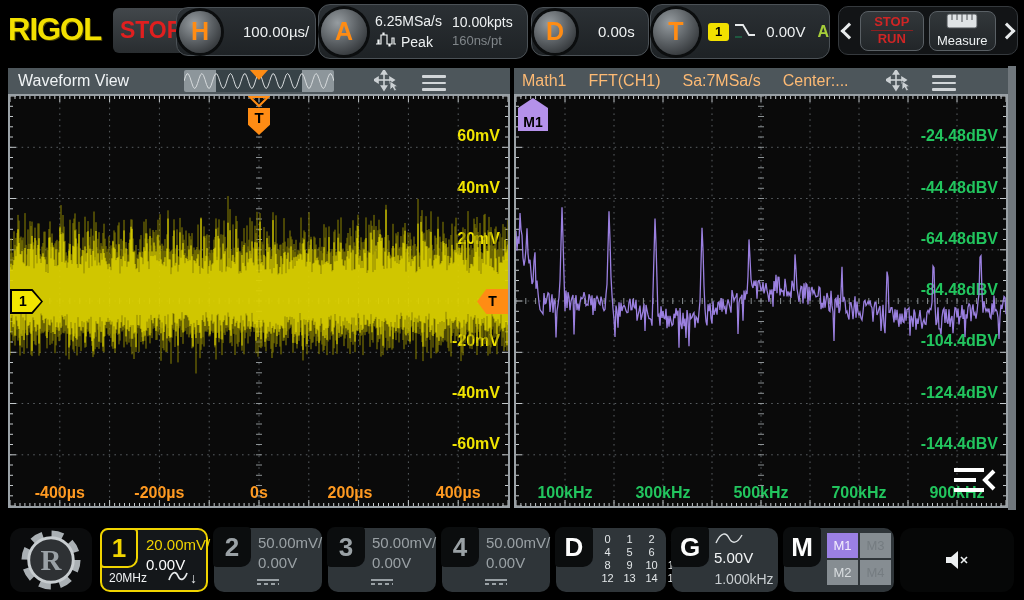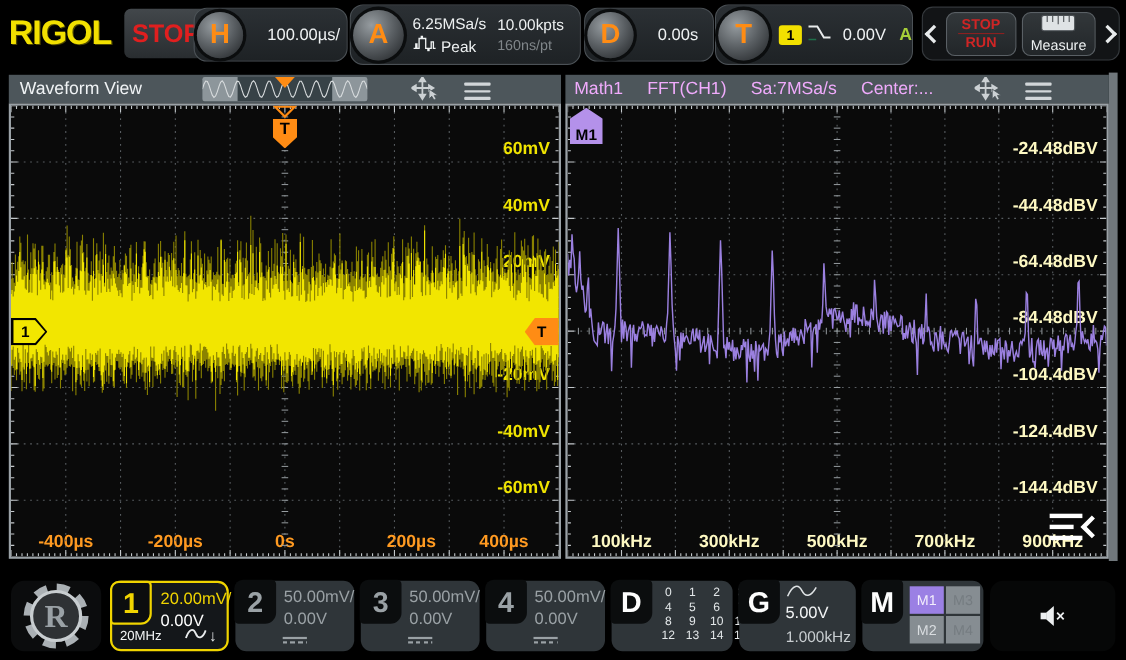--- a/index.html
+++ b/index.html
@@ -45,39 +45,39 @@
         display:flex;flex-direction:column;align-items:center;justify-content:center;box-sizing:border-box;}
   .btn-stoprun{width:66px;color:#cf2525;font-size:13px;font-weight:700;line-height:1.1;}
   .btn-stoprun .rline{width:42px;border-top:1px solid #8a2020;margin:1px 0;}
   .btn-measure{width:70px;color:#eef1f2;font-size:13px;gap:1px;}
   
   .panel{position:absolute;top:68px;height:440px;}
   .panel-left{left:8px;width:502px;}
   .panel-right{left:514px;width:494px;}
   .phead{position:relative;height:26px;background:#4d565b;display:flex;align-items:center;}
   .ptitle{color:#f0f3f5;font-size:16px;margin-left:10px;}
-  .fft-title{display:flex;gap:22px;margin-left:8px;font-size:16px;color:#f0abfc;white-space:nowrap;}
+  .fft-title{display:flex;gap:22px;margin-left:8px;font-size:16px;color:#fdba74;white-space:nowrap;}
   .hicon{position:absolute;top:2px;}
   .burger{width:24px;height:18px;display:flex;flex-direction:column;justify-content:space-between;padding-top:2px;box-sizing:border-box;}
   .burger .bar{height:2.6px;background:#d2d6d9;border-radius:1px;}
   .xicon{width:20px;height:20px;position:relative;top:1px;}
   .xicon::before,.xicon::after{content:"";position:absolute;left:-1px;top:8px;width:22px;height:2.6px;background:#d2d6d9;}
   .xicon::before{transform:rotate(45deg);}
   .xicon::after{transform:rotate(-45deg);}
   .overview{position:absolute;left:176px;top:2px;width:150px;height:22px;background:#8d969b;border-radius:2px;overflow:hidden;}
   .ovwin{position:absolute;left:32px;top:0;width:86px;height:22px;background:#374247;}
   .ovtri{position:absolute;left:50%;top:0;transform:translateX(-50%);width:0;height:0;
          border-left:9px solid transparent;border-right:9px solid transparent;border-top:10px solid #ff8c14;}
   .grid{position:absolute;left:0;right:0;top:26px;bottom:0;border:2px solid #9aa1a6;background:#0a0a0a;}
   .grid-in{position:absolute;inset:0;overflow:hidden;}
   .y-label{position:absolute;right:8px;font-size:16px;font-weight:700;white-space:nowrap;}
   .x-label{position:absolute;bottom:4px;transform:translateX(-50%);font-size:16px;font-weight:700;white-space:nowrap;text-align:center;}
   .yl-left{color:#f0e400;}
   .xl-left{color:#ff9a21;}
-  .yl-right,.xl-right{color:#fef9c3;}
+  .yl-right,.xl-right{color:#22c55e;}
   .trig-pos{position:absolute;left:50%;transform:translateX(-50%);top:0;width:22px;}
   .trig-pos svg{display:block;margin:0 auto;}
   .trig-tag{width:22px;height:27px;background:#ff8c14;clip-path:polygon(0 0,100% 0,100% 62%,50% 100%,0 62%);
             color:#000;font-size:15px;font-weight:700;text-align:center;line-height:20px;}
   .ch-marker{position:absolute;left:0;width:33px;height:25px;background:#000;
              clip-path:polygon(0 0,68% 0,100% 50%,68% 100%,0 100%);}
   .ch-marker .inner{position:absolute;inset:2px;background:#f2e600;
              clip-path:polygon(0 0,68% 0,100% 50%,68% 100%,0 100%);
              color:#000;font-size:14px;font-weight:700;text-align:left;padding-left:7px;line-height:21px;}
   .trig-level{position:absolute;right:0;width:31px;height:25px;background:#ff8c14;
@@ -232,21 +232,21 @@
       <div class="grid-in" id="grid-left-in">
         <div class="y-label yl-left" style="top: 31.25px;">60mV</div>
         <div class="y-label yl-left" style="top: 82.5px;">40mV</div>
         <div class="y-label yl-left" style="top: 133.75px;">20mV</div>
         <div class="y-label yl-left" style="top: 236.25px;">-20mV</div>
         <div class="y-label yl-left" style="top: 287.5px;">-40mV</div>
         <div class="y-label yl-left" style="top: 338.75px;">-60mV</div>
         <div class="x-label xl-left" style="left: 49.8px;">-400µs</div>
         <div class="x-label xl-left" style="left: 149.4px;">-200µs</div>
         <div class="x-label xl-left" style="left: 249px;">0s</div>
-        <div class="x-label xl-left" style="left: 364px; margin-top: 18px;">200µs</div>
+        <div class="x-label xl-left" style="left: 340px; margin-top: 18px;">200µs</div>
         <div class="x-label xl-left" style="left: 448.2px;">400µs</div>
 
       <svg width="498" height="410" viewBox="0 0 498 410" style="position: absolute; left: 0px; top: 0px;">
             <path d="M49.8,0V410M99.6,0V410M149.4,0V410M199.2,0V410M249.0,0V410M298.8,0V410M348.6,0V410M398.4,0V410M448.2,0V410M0,51.3H498M0,102.5H498M0,153.8H498M0,205.0H498M0,256.3H498M0,307.5H498M0,358.8H498" fill="none" stroke="#585d61" stroke-width="1" stroke-dasharray="1.6 4.2"></path>
             <path d="M0.0,0V6M0.0,410V404M5.0,0V3M5.0,410V407M10.0,0V3M10.0,410V407M14.9,0V3M14.9,410V407M19.9,0V3M19.9,410V407M24.9,0V3M24.9,410V407M29.9,0V3M29.9,410V407M34.9,0V3M34.9,410V407M39.8,0V3M39.8,410V407M44.8,0V3M44.8,410V407M49.8,0V6M49.8,410V404M54.8,0V3M54.8,410V407M59.8,0V3M59.8,410V407M64.7,0V3M64.7,410V407M69.7,0V3M69.7,410V407M74.7,0V3M74.7,410V407M79.7,0V3M79.7,410V407M84.7,0V3M84.7,410V407M89.6,0V3M89.6,410V407M94.6,0V3M94.6,410V407M99.6,0V6M99.6,410V404M104.6,0V3M104.6,410V407M109.6,0V3M109.6,410V407M114.5,0V3M114.5,410V407M119.5,0V3M119.5,410V407M124.5,0V3M124.5,410V407M129.5,0V3M129.5,410V407M134.5,0V3M134.5,410V407M139.4,0V3M139.4,410V407M144.4,0V3M144.4,410V407M149.4,0V6M149.4,410V404M154.4,0V3M154.4,410V407M159.4,0V3M159.4,410V407M164.3,0V3M164.3,410V407M169.3,0V3M169.3,410V407M174.3,0V3M174.3,410V407M179.3,0V3M179.3,410V407M184.3,0V3M184.3,410V407M189.2,0V3M189.2,410V407M194.2,0V3M194.2,410V407M199.2,0V6M199.2,410V404M204.2,0V3M204.2,410V407M209.2,0V3M209.2,410V407M214.1,0V3M214.1,410V407M219.1,0V3M219.1,410V407M224.1,0V3M224.1,410V407M229.1,0V3M229.1,410V407M234.1,0V3M234.1,410V407M239.0,0V3M239.0,410V407M244.0,0V3M244.0,410V407M249.0,0V6M249.0,410V404M254.0,0V3M254.0,410V407M259.0,0V3M259.0,410V407M263.9,0V3M263.9,410V407M268.9,0V3M268.9,410V407M273.9,0V3M273.9,410V407M278.9,0V3M278.9,410V407M283.9,0V3M283.9,410V407M288.8,0V3M288.8,410V407M293.8,0V3M293.8,410V407M298.8,0V6M298.8,410V404M303.8,0V3M303.8,410V407M308.8,0V3M308.8,410V407M313.7,0V3M313.7,410V407M318.7,0V3M318.7,410V407M323.7,0V3M323.7,410V407M328.7,0V3M328.7,410V407M333.7,0V3M333.7,410V407M338.6,0V3M338.6,410V407M343.6,0V3M343.6,410V407M348.6,0V6M348.6,410V404M353.6,0V3M353.6,410V407M358.6,0V3M358.6,410V407M363.5,0V3M363.5,410V407M368.5,0V3M368.5,410V407M373.5,0V3M373.5,410V407M378.5,0V3M378.5,410V407M383.5,0V3M383.5,410V407M388.4,0V3M388.4,410V407M393.4,0V3M393.4,410V407M398.4,0V6M398.4,410V404M403.4,0V3M403.4,410V407M408.4,0V3M408.4,410V407M413.3,0V3M413.3,410V407M418.3,0V3M418.3,410V407M423.3,0V3M423.3,410V407M428.3,0V3M428.3,410V407M433.3,0V3M433.3,410V407M438.2,0V3M438.2,410V407M443.2,0V3M443.2,410V407M448.2,0V6M448.2,410V404M453.2,0V3M453.2,410V407M458.2,0V3M458.2,410V407M463.1,0V3M463.1,410V407M468.1,0V3M468.1,410V407M473.1,0V3M473.1,410V407M478.1,0V3M478.1,410V407M483.1,0V3M483.1,410V407M488.0,0V3M488.0,410V407M493.0,0V3M493.0,410V407M498.0,0V6M498.0,410V404M0,0.0H6M498,0.0H492M0,10.3H3M498,10.3H495M0,20.5H3M498,20.5H495M0,30.8H3M498,30.8H495M0,41.0H3M498,41.0H495M0,51.3H6M498,51.3H492M0,61.5H3M498,61.5H495M0,71.8H3M498,71.8H495M0,82.0H3M498,82.0H495M0,92.3H3M498,92.3H495M0,102.5H6M498,102.5H492M0,112.8H3M498,112.8H495M0,123.0H3M498,123.0H495M0,133.3H3M498,133.3H495M0,143.5H3M498,143.5H495M0,153.8H6M498,153.8H492M0,164.0H3M498,164.0H495M0,174.3H3M498,174.3H495M0,184.5H3M498,184.5H495M0,194.8H3M498,194.8H495M0,205.0H6M498,205.0H492M0,215.3H3M498,215.3H495M0,225.5H3M498,225.5H495M0,235.8H3M498,235.8H495M0,246.0H3M498,246.0H495M0,256.3H6M498,256.3H492M0,266.5H3M498,266.5H495M0,276.8H3M498,276.8H495M0,287.0H3M498,287.0H495M0,297.3H3M498,297.3H495M0,307.5H6M498,307.5H492M0,317.8H3M498,317.8H495M0,328.0H3M498,328.0H495M0,338.3H3M498,338.3H495M0,348.5H3M498,348.5H495M0,358.8H6M498,358.8H492M0,369.0H3M498,369.0H495M0,379.3H3M498,379.3H495M0,389.5H3M498,389.5H495M0,399.8H3M498,399.8H495M0,410.0H6M498,410.0H492" fill="none" stroke="#c3c8cb" stroke-width="1"></path>
             <path d="M0.0,202V208M10.0,202V208M19.9,202V208M29.9,202V208M39.8,202V208M49.8,202V208M59.8,202V208M69.7,202V208M79.7,202V208M89.6,202V208M99.6,202V208M109.6,202V208M119.5,202V208M129.5,202V208M139.4,202V208M149.4,202V208M159.4,202V208M169.3,202V208M179.3,202V208M189.2,202V208M199.2,202V208M209.2,202V208M219.1,202V208M229.1,202V208M239.0,202V208M249.0,202V208M259.0,202V208M268.9,202V208M278.9,202V208M288.8,202V208M298.8,202V208M308.8,202V208M318.7,202V208M328.7,202V208M338.6,202V208M348.6,202V208M358.6,202V208M368.5,202V208M378.5,202V208M388.4,202V208M398.4,202V208M408.4,202V208M418.3,202V208M428.3,202V208M438.2,202V208M448.2,202V208M458.2,202V208M468.1,202V208M478.1,202V208M488.0,202V208M498.0,202V208M246,0.0H252M246,10.3H252M246,20.5H252M246,30.8H252M246,41.0H252M246,51.3H252M246,61.5H252M246,71.8H252M246,82.0H252M246,92.3H252M246,102.5H252M246,112.8H252M246,123.0H252M246,133.3H252M246,143.5H252M246,153.8H252M246,164.0H252M246,174.3H252M246,184.5H252M246,194.8H252M246,205.0H252M246,215.3H252M246,225.5H252M246,235.8H252M246,246.0H252M246,256.3H252M246,266.5H252M246,276.8H252M246,287.0H252M246,297.3H252M246,307.5H252M246,317.8H252M246,328.0H252M246,338.3H252M246,348.5H252M246,358.8H252M246,369.0H252M246,379.3H252M246,389.5H252M246,399.8H252M246,410.0H252" fill="none" stroke="#9aa0a4" stroke-width="0.9"></path>
           </svg>
           <svg width="498" height="410" viewBox="0 0 498 410" style="position: absolute; left: 0px; top: 0px;">
             <path d="M0,157.4V259.4M1,142.3V235.2M2,156.7V238.6M3,161.0V244.8M4,135.3V240.6M5,148.9V249.6M6,141.9V239.9M7,136.9V233.6M8,118.9V244.6M9,124.6V241.8M10,141.9V259.6M11,140.6V237.8M12,144.2V251.4M13,141.5V234.2M14,154.1V257.9M15,117.1V237.4M16,148.9V233.9M17,158.4V252.3M18,133.4V239.1M19,147.8V232.4M20,125.2V236.5M21,130.0V258.7M22,125.6V260.1M23,146.3V234.8M24,149.3V245.0M25,131.6V248.4M26,144.4V249.3M27,152.3V239.5M28,127.4V234.0M29,127.5V259.7M30,158.1V257.1M31,159.8V237.5M32,150.6V235.6M33,147.0V237.2M34,135.7V236.2M35,135.6V234.9M36,160.8V240.2M37,151.6V252.4M38,154.1V236.0M39,133.0V234.1M40,125.4V248.9M41,151.0V237.0M42,137.5V247.7M43,149.3V244.8M44,151.3V238.0M45,147.3V257.2M46,145.2V249.4M47,143.8V234.1M48,153.7V240.8M49,145.2V245.1M50,129.7V244.1M51,109.1V238.3M52,136.0V230.4M53,119.0V236.8M54,130.6V237.3M55,144.9V235.3M56,156.3V259.6M57,159.6V237.7M58,162.3V237.8M59,147.3V263.4M60,123.7V249.5M61,157.9V243.9M62,158.6V238.3M63,127.1V253.5M64,122.6V255.7M65,117.4V237.6M66,133.3V250.1M67,150.5V259.5M68,147.4V240.5M69,125.8V250.8M70,151.9V240.2M71,161.2V255.1M72,154.0V235.4M73,141.5V237.3M74,155.2V236.7M75,120.7V251.7M76,157.7V250.9M77,136.1V233.2M78,125.1V235.8M79,149.4V234.8M80,140.9V241.2M81,132.7V241.4M82,153.2V249.8M83,139.6V261.1M84,115.5V258.5M85,161.1V253.2M86,126.2V240.8M87,151.2V251.1M88,142.8V233.8M89,136.2V252.8M90,153.6V230.7M91,147.1V246.7M92,150.2V236.0M93,137.0V255.3M94,127.7V256.3M95,142.7V240.1M96,150.1V232.2M97,155.8V232.3M98,152.8V238.4M99,140.4V239.8M100,158.0V237.8M101,149.4V241.9M102,152.4V250.4M103,144.6V252.8M104,134.4V237.8M105,136.4V256.8M106,148.3V237.3M107,156.2V233.7M108,129.4V238.8M109,126.4V248.4M110,159.7V244.6M111,142.9V232.2M112,153.3V235.5M113,144.7V234.1M114,123.9V251.4M115,157.3V232.5M116,146.1V245.7M117,153.0V248.5M118,158.6V233.7M119,147.0V246.6M120,136.6V242.7M121,123.3V250.8M122,123.6V258.3M123,142.5V242.8M124,154.6V263.0M125,154.8V241.5M126,149.0V256.0M127,161.9V237.5M128,158.5V231.9M129,155.7V255.9M130,143.3V232.3M131,139.1V246.0M132,155.5V241.2M133,156.0V248.4M134,125.6V240.9M135,142.5V244.8M136,123.1V252.7M137,137.4V235.0M138,142.9V240.3M139,155.4V238.8M140,132.4V247.4M141,149.4V237.0M142,141.9V242.1M143,134.0V232.7M144,135.9V230.3M145,149.7V232.1M146,134.0V244.0M147,140.5V243.8M148,123.7V235.7M149,143.8V238.7M150,118.2V231.5M151,155.1V264.8M152,147.7V232.3M153,149.7V252.2M154,154.7V254.3M155,143.1V230.4M156,155.1V256.3M157,138.3V255.8M158,114.3V232.1M159,152.8V244.8M160,156.0V246.4M161,154.8V267.8M162,153.7V241.7M163,140.0V232.5M164,123.3V234.0M165,157.8V251.0M166,152.5V240.2M167,133.3V230.1M168,160.1V266.4M169,161.0V232.3M170,121.9V230.3M171,154.6V241.0M172,131.3V234.1M173,138.7V247.9M174,143.7V235.9M175,157.0V234.8M176,134.5V232.1M177,160.4V238.3M178,149.8V230.9M179,137.2V241.4M180,140.1V238.5M181,143.4V236.7M182,137.1V252.3M183,158.0V251.4M184,151.5V233.9M185,154.1V238.3M186,154.2V277.5M187,151.0V236.6M188,128.5V247.8M189,153.5V237.0M190,154.5V262.2M191,121.4V253.9M192,161.9V248.3M193,162.2V241.3M194,130.4V250.6M195,142.0V235.7M196,139.7V234.8M197,138.3V235.9M198,160.2V233.5M199,139.2V240.4M200,157.2V240.3M201,153.8V234.6M202,153.8V235.5M203,156.7V237.1M204,143.6V235.6M205,141.0V251.4M206,122.4V263.5M207,160.7V236.9M208,131.6V236.7M209,123.3V246.3M210,151.4V243.2M211,138.3V235.4M212,162.3V259.1M213,138.7V247.0M214,124.5V236.8M215,140.8V239.0M216,153.3V232.1M217,151.7V235.6M218,100.1V231.5M219,162.2V234.0M220,113.1V247.2M221,154.5V246.1M222,159.1V250.1M223,128.4V232.8M224,151.7V237.9M225,161.3V259.0M226,119.9V238.7M227,125.1V247.8M228,142.5V250.7M229,155.6V246.2M230,155.2V234.4M231,156.7V236.7M232,145.3V254.7M233,151.0V235.7M234,132.1V258.3M235,146.8V242.3M236,156.6V236.7M237,129.4V232.9M238,150.4V247.5M239,143.7V232.3M240,121.6V240.4M241,157.6V235.8M242,125.2V231.1M243,151.5V230.8M244,152.8V235.9M245,129.7V232.4M246,137.0V257.3M247,115.8V237.0M248,159.5V260.7M249,151.7V236.2M250,117.1V251.3M251,159.3V252.2M252,145.7V250.6M253,148.4V236.4M254,131.0V236.8M255,160.1V250.8M256,161.4V255.3M257,135.4V244.6M258,147.7V241.0M259,139.7V245.0M260,151.2V235.7M261,154.2V252.9M262,160.3V262.0M263,116.2V256.6M264,151.5V247.3M265,145.9V233.8M266,119.3V251.0M267,147.5V248.1M268,152.9V232.8M269,154.1V239.1M270,148.8V250.6M271,148.5V258.4M272,162.3V231.8M273,146.8V244.9M274,122.1V244.6M275,145.6V232.0M276,159.0V249.3M277,150.5V235.3M278,142.2V242.0M279,151.8V233.4M280,134.5V232.1M281,140.5V230.5M282,143.4V237.9M283,153.9V256.8M284,148.0V241.0M285,155.7V246.9M286,143.8V239.7M287,160.3V252.5M288,153.7V240.3M289,154.6V244.9M290,146.6V236.1M291,121.5V231.8M292,147.8V250.3M293,141.8V264.5M294,134.4V242.0M295,136.1V238.4M296,157.0V250.5M297,156.9V258.3M298,145.7V240.0M299,116.3V236.5M300,149.0V243.1M301,140.8V253.3M302,153.3V246.9M303,153.9V246.4M304,140.5V240.6M305,141.6V232.1M306,148.5V250.2M307,152.8V245.1M308,160.7V240.7M309,151.3V258.1M310,142.0V244.6M311,155.0V236.1M312,150.7V248.5M313,157.2V255.6M314,128.2V254.0M315,141.6V249.9M316,131.4V239.1M317,158.0V259.1M318,155.4V245.5M319,130.4V230.3M320,156.8V243.7M321,155.5V236.5M322,153.0V239.8M323,160.0V258.8M324,135.6V252.3M325,133.6V229.6M326,156.0V244.5M327,155.6V257.7M328,123.7V233.6M329,137.6V242.0M330,146.4V240.5M331,121.4V240.8M332,153.9V239.5M333,152.6V232.5M334,155.7V250.1M335,155.6V242.5M336,147.4V238.7M337,141.8V235.5M338,137.0V252.5M339,149.4V237.0M340,131.9V257.9M341,140.2V246.0M342,152.5V236.2M343,124.2V248.7M344,146.3V238.1M345,149.9V256.2M346,134.6V238.9M347,129.5V235.2M348,118.7V235.0M349,161.8V233.2M350,154.1V249.3M351,141.3V239.9M352,146.2V238.8M353,152.5V259.1M354,145.8V236.3M355,143.5V239.2M356,121.4V236.1M357,161.6V235.7M358,154.7V230.1M359,128.7V237.7M360,136.7V250.9M361,124.6V230.4M362,129.8V244.0M363,158.5V246.6M364,118.9V230.0M365,155.4V230.7M366,130.1V232.5M367,162.3V253.3M368,134.2V246.2M369,123.7V243.2M370,133.4V242.7M371,138.8V260.6M372,141.3V230.5M373,151.8V259.1M374,151.8V251.7M375,141.1V234.6M376,108.8V241.9M377,154.3V254.4M378,139.0V244.9M379,144.4V252.2M380,158.6V251.7M381,159.8V234.4M382,152.2V253.7M383,127.8V252.3M384,151.9V232.1M385,160.5V236.8M386,137.3V244.1M387,139.5V232.2M388,135.9V236.5M389,152.4V246.5M390,151.1V237.5M391,140.1V231.3M392,151.3V233.4M393,131.4V244.0M394,138.5V253.2M395,127.0V237.8M396,156.3V248.6M397,148.0V232.8M398,136.4V244.5M399,160.4V235.4M400,136.7V247.8M401,143.4V231.4M402,159.5V230.0M403,149.5V244.5M404,140.5V234.5M405,148.0V237.2M406,159.2V263.2M407,150.5V237.5M408,102.9V230.9M409,156.5V238.1M410,159.5V232.9M411,120.0V239.6M412,114.1V246.1M413,137.8V265.1M414,136.7V236.2M415,143.7V250.8M416,120.2V244.8M417,134.0V256.7M418,153.2V241.3M419,133.1V231.2M420,135.4V243.9M421,115.3V262.3M422,148.8V238.9M423,154.3V251.6M424,159.2V238.0M425,139.6V236.5M426,141.8V257.5M427,148.3V256.9M428,120.7V255.7M429,151.9V249.1M430,140.6V239.5M431,145.9V249.4M432,155.8V244.7M433,125.8V246.2M434,137.5V234.7M435,149.6V244.4M436,142.1V232.7M437,151.7V245.6M438,150.9V251.9M439,143.4V255.3M440,160.1V232.1M441,139.0V260.5M442,127.6V239.9M443,153.3V237.0M444,155.4V232.9M445,130.4V245.7M446,121.7V240.3M447,138.5V239.9M448,154.8V244.6M449,148.5V236.7M450,152.5V233.0M451,151.6V265.1M452,142.8V256.6M453,131.4V259.3M454,137.1V230.4M455,133.0V246.8M456,151.8V238.5M457,161.8V233.8M458,115.1V236.1M459,151.5V248.6M460,158.8V252.6M461,149.1V239.6M462,153.7V253.1M463,152.2V237.3M464,122.6V242.9M465,128.0V236.8M466,131.8V230.8M467,121.0V259.0M468,136.0V233.3M469,160.5V235.9M470,127.0V244.6M471,155.8V251.2M472,156.6V242.0M473,157.3V241.5M474,118.8V229.5M475,117.9V248.0M476,153.2V244.9M477,149.8V235.9M478,134.2V259.6M479,120.9V249.2M480,149.3V257.7M481,131.1V251.4M482,143.2V233.5M483,149.8V230.6M484,149.5V241.9M485,132.7V237.5M486,130.5V240.9M487,154.1V258.2M488,153.6V231.3M489,145.6V240.8M490,137.5V235.6M491,152.6V234.0M492,141.3V250.1M493,128.1V241.6M494,159.1V255.0M495,130.9V251.1M496,150.4V236.0M497,145.1V254.8M498,124.0V233.3" fill="none" stroke="#8a8200" stroke-width="1"></path>
             <path d="M0,171.3V236.5M1,167.7V221.9M2,173.5V219.0M3,169.1V231.1M4,164.1V228.3M5,154.4V239.6M6,160.2V220.4M7,150.4V224.6M8,133.2V230.2M9,147.0V233.0M10,158.1V249.5M11,158.3V216.9M12,155.1V239.9M13,166.3V221.4M14,167.5V244.1M15,152.0V224.4M16,170.2V216.1M17,169.6V239.2M18,153.0V229.9M19,170.2V229.2M20,153.0V226.1M21,147.8V237.8M22,139.9V254.9M23,153.4V221.4M24,172.3V224.1M25,142.0V231.2M26,159.0V235.5M27,167.4V228.4M28,149.0V228.7M29,142.2V247.6M30,162.7V232.8M31,167.0V217.5M32,160.7V219.4M33,157.3V224.2M34,161.0V227.2M35,163.4V222.9M36,176.0V222.2M37,168.2V242.0M38,177.0V223.5M39,141.7V228.8M40,141.3V229.5M41,162.3V223.6M42,146.7V226.5M43,151.3V236.0M44,163.6V220.4M45,170.0V238.0M46,153.3V231.1M47,170.2V226.3M48,169.1V231.5M49,156.4V234.8M50,131.4V226.6M51,138.1V231.8M52,165.9V219.2M53,137.3V220.8M54,145.5V223.5M55,166.6V220.1M56,164.6V229.4M57,171.8V218.3M58,166.4V232.3M59,154.6V251.5M60,148.1V238.6M61,164.1V226.1M62,167.9V232.3M63,149.8V245.4M64,150.7V240.4M65,134.3V226.9M66,142.5V242.1M67,168.1V243.6M68,171.9V221.2M69,138.0V230.8M70,168.0V230.7M71,168.4V234.5M72,159.8V225.2M73,154.0V231.2M74,177.4V226.3M75,150.4V246.7M76,165.5V240.4M77,156.9V224.9M78,135.2V226.5M79,171.9V222.9M80,152.7V237.6M81,158.9V220.8M82,170.2V245.1M83,154.9V255.3M84,144.7V242.5M85,164.4V236.3M86,135.0V225.2M87,169.5V227.6M88,157.3V227.7M89,166.5V245.7M90,169.4V221.2M91,157.2V235.8M92,163.7V225.3M93,152.9V250.7M94,157.0V240.6M95,161.8V229.1M96,165.3V225.7M97,168.2V225.9M98,173.2V221.9M99,167.7V225.9M100,170.7V224.3M101,174.2V228.6M102,162.3V225.6M103,145.3V245.8M104,151.5V230.3M105,153.2V252.4M106,164.1V233.4M107,162.0V226.3M108,161.2V223.2M109,148.2V237.7M110,177.5V231.8M111,163.0V226.2M112,170.3V219.3M113,160.3V230.5M114,134.4V229.0M115,165.0V221.3M116,152.4V240.4M117,170.8V233.3M118,165.6V224.3M119,165.6V235.2M120,143.5V231.1M121,130.7V229.3M122,132.8V242.8M123,155.7V229.1M124,156.2V237.5M125,168.0V236.3M126,173.2V251.2M127,172.2V218.9M128,162.8V229.0M129,176.1V229.5M130,156.3V219.0M131,160.8V232.8M132,161.7V236.3M133,168.2V245.2M134,151.2V235.2M135,154.9V239.7M136,137.3V234.4M137,147.3V225.6M138,165.3V231.9M139,173.1V222.7M140,140.1V239.4M141,159.9V218.9M142,155.4V224.2M143,160.1V227.4M144,146.5V222.1M145,159.3V221.8M146,155.4V234.9M147,164.3V230.3M148,138.8V222.3M149,165.2V218.6M150,149.5V223.9M151,163.4V237.3M152,167.7V226.4M153,169.3V244.5M154,165.9V236.0M155,161.2V219.9M156,170.3V228.3M157,152.5V242.4M158,122.5V218.4M159,163.3V240.1M160,163.5V241.7M161,178.2V241.2M162,171.4V228.8M163,157.9V217.1M164,134.4V217.8M165,169.6V226.6M166,166.8V235.5M167,149.1V227.5M168,175.6V249.6M169,168.8V223.1M170,136.3V222.6M171,161.7V224.5M172,153.7V216.2M173,147.1V236.5M174,158.9V222.7M175,167.2V219.2M176,162.0V218.9M177,163.0V219.5M178,165.1V221.3M179,153.4V224.4M180,164.2V230.1M181,149.4V228.0M182,160.2V242.0M183,177.1V250.5M184,164.2V226.9M185,165.0V231.3M186,167.3V242.1M187,162.5V224.0M188,158.2V229.1M189,169.9V229.0M190,177.8V236.7M191,122.4V242.3M192,171.8V224.1M193,173.0V219.2M194,140.3V225.8M195,165.1V230.0M196,159.8V216.2M197,152.1V221.6M198,177.7V225.3M199,170.1V230.1M200,164.4V238.4M201,174.8V224.6M202,168.5V218.4M203,167.3V227.6M204,153.1V225.7M205,151.7V249.4M206,132.8V241.9M207,164.1V219.3M208,139.9V217.9M209,142.5V241.9M210,174.8V224.3M211,163.5V229.4M212,176.2V243.5M213,147.5V225.8M214,157.7V224.2M215,155.2V219.4M216,175.5V229.2M217,170.5V229.2M218,126.7V216.5M219,171.2V220.8M220,134.2V234.3M221,172.2V239.8M222,164.8V228.1M223,158.9V222.9M224,166.0V220.5M225,167.8V230.3M226,133.0V226.8M227,156.0V224.9M228,151.8V231.9M229,177.6V232.4M230,175.2V226.7M231,176.9V219.5M232,159.0V249.6M233,166.9V224.3M234,149.0V230.5M235,170.1V234.2M236,174.4V217.5M237,156.4V219.5M238,166.4V230.5M239,162.8V225.2M240,154.8V233.1M241,162.2V230.5M242,145.4V216.9M243,166.5V225.6M244,169.4V231.5M245,146.2V228.1M246,152.9V244.8M247,146.6V231.6M248,168.4V241.0M249,176.6V224.2M250,125.6V231.7M251,167.5V243.3M252,166.0V230.5M253,169.4V223.9M254,158.8V226.6M255,173.5V245.8M256,173.4V242.5M257,142.1V237.6M258,156.0V230.8M259,151.3V235.6M260,173.2V225.9M261,163.0V237.7M262,177.4V232.0M263,124.1V230.1M264,172.0V236.6M265,148.6V233.0M266,157.9V227.5M267,168.1V240.1M268,178.5V228.8M269,177.3V235.8M270,171.1V233.1M271,160.1V229.4M272,178.2V230.3M273,168.1V232.5M274,156.8V241.7M275,155.8V220.4M276,177.2V238.9M277,162.8V221.1M278,156.6V226.3M279,173.2V223.9M280,165.8V220.7M281,150.4V228.6M282,164.2V221.1M283,172.6V246.9M284,161.3V222.8M285,170.0V238.2M286,160.8V236.2M287,164.9V248.1M288,158.6V226.2M289,162.8V239.5M290,157.6V217.0M291,158.3V224.3M292,163.7V239.4M293,147.3V253.9M294,143.4V223.3M295,153.6V228.7M296,170.5V223.9M297,165.7V248.0M298,157.7V226.2M299,152.9V223.9M300,165.9V234.9M301,143.4V234.8M302,176.1V224.6M303,167.6V222.4M304,166.8V228.9M305,153.2V225.8M306,164.3V237.8M307,161.9V232.9M308,164.2V234.4M309,168.5V246.8M310,169.4V229.8M311,178.0V222.2M312,164.3V227.7M313,168.5V239.9M314,151.1V234.1M315,167.6V242.1M316,166.0V232.3M317,165.2V243.9M318,167.0V231.9M319,141.1V220.9M320,168.4V223.6M321,168.0V219.6M322,175.4V235.4M323,174.1V238.4M324,146.3V231.5M325,165.4V218.0M326,159.5V224.8M327,164.9V248.2M328,141.7V227.5M329,155.2V236.9M330,156.0V220.2M331,146.7V230.3M332,163.3V238.1M333,169.3V225.3M334,170.1V229.4M335,164.4V221.5M336,173.8V232.3M337,160.5V224.9M338,155.0V233.8M339,162.6V227.2M340,149.3V242.2M341,156.5V228.4M342,174.4V221.5M343,154.2V235.6M344,173.5V221.6M345,173.3V245.7M346,158.2V229.3M347,142.1V234.4M348,130.0V217.4M349,168.7V221.9M350,159.8V236.7M351,172.1V228.9M352,164.9V234.0M353,172.0V232.7M354,153.5V218.8M355,157.0V228.8M356,142.1V228.7M357,177.0V223.5M358,174.3V224.3M359,156.4V230.3M360,156.8V227.9M361,136.6V218.2M362,143.5V236.3M363,176.1V227.3M364,133.9V224.9M365,173.9V222.9M366,149.5V220.9M367,162.8V231.7M368,146.0V239.2M369,141.1V223.0M370,138.1V231.3M371,145.0V238.4M372,142.1V225.1M373,169.7V249.8M374,173.0V226.0M375,155.6V222.4M376,113.6V224.7M377,172.4V228.1M378,159.7V228.4M379,156.1V230.6M380,162.4V240.5M381,172.2V226.0M382,161.4V230.7M383,150.0V243.2M384,160.9V231.4M385,165.2V226.1M386,147.5V235.1M387,167.1V218.8M388,159.3V232.1M389,167.9V232.3M390,164.2V222.9M391,159.7V216.7M392,162.5V220.1M393,146.7V233.8M394,147.3V231.4M395,134.7V223.6M396,175.6V239.4M397,152.7V219.5M398,150.3V237.4M399,166.1V220.9M400,150.2V245.5M401,170.1V224.3M402,163.1V216.3M403,165.1V236.0M404,160.9V226.0M405,159.9V221.7M406,176.4V236.8M407,175.2V222.6M408,127.6V226.4M409,170.8V219.5M410,173.1V225.1M411,125.9V225.5M412,135.6V236.6M413,144.9V250.7M414,164.2V226.7M415,145.6V227.3M416,150.2V220.2M417,150.4V241.9M418,170.8V223.5M419,151.7V217.6M420,162.5V236.1M421,135.9V234.1M422,169.6V229.4M423,172.5V240.0M424,164.2V222.3M425,158.8V223.2M426,162.5V236.5M427,158.8V241.4M428,132.8V228.0M429,159.7V244.9M430,168.4V226.1M431,167.2V240.7M432,165.0V225.1M433,145.2V242.1M434,147.0V226.1M435,159.2V233.1M436,147.8V215.8M437,174.2V223.3M438,159.9V229.5M439,169.3V229.3M440,167.1V222.7M441,161.7V246.9M442,148.8V225.1M443,167.6V226.9M444,166.4V225.4M445,153.8V224.1M446,156.5V221.2M447,147.2V230.6M448,158.4V232.5M449,151.9V225.0M450,159.1V226.5M451,156.8V249.6M452,149.3V231.7M453,164.0V238.3M454,168.6V223.8M455,144.1V242.4M456,163.9V227.6M457,174.7V225.8M458,143.4V218.0M459,176.9V234.7M460,172.0V240.3M461,167.9V220.6M462,168.3V236.6M463,170.3V223.7M464,161.0V221.7M465,139.7V219.1M466,155.9V227.9M467,144.4V246.8M468,151.2V222.3M469,174.8V228.1M470,145.1V241.8M471,177.9V229.7M472,162.9V223.0M473,167.1V227.2M474,143.8V221.9M475,136.6V234.3M476,168.5V234.5M477,154.8V220.1M478,155.0V235.2M479,136.4V232.5M480,170.0V231.6M481,162.4V237.9M482,171.1V218.3M483,171.6V220.5M484,174.4V222.6M485,152.6V226.6M486,162.3V225.0M487,176.0V238.1M488,177.9V223.3M489,160.7V229.8M490,166.8V227.4M491,166.3V218.6M492,166.9V232.6M493,160.5V235.3M494,164.1V231.9M495,143.8V231.5M496,156.5V226.0M497,154.4V249.4M498,148.6V228.7" fill="none" stroke="#f2e600" stroke-width="1"></path>

